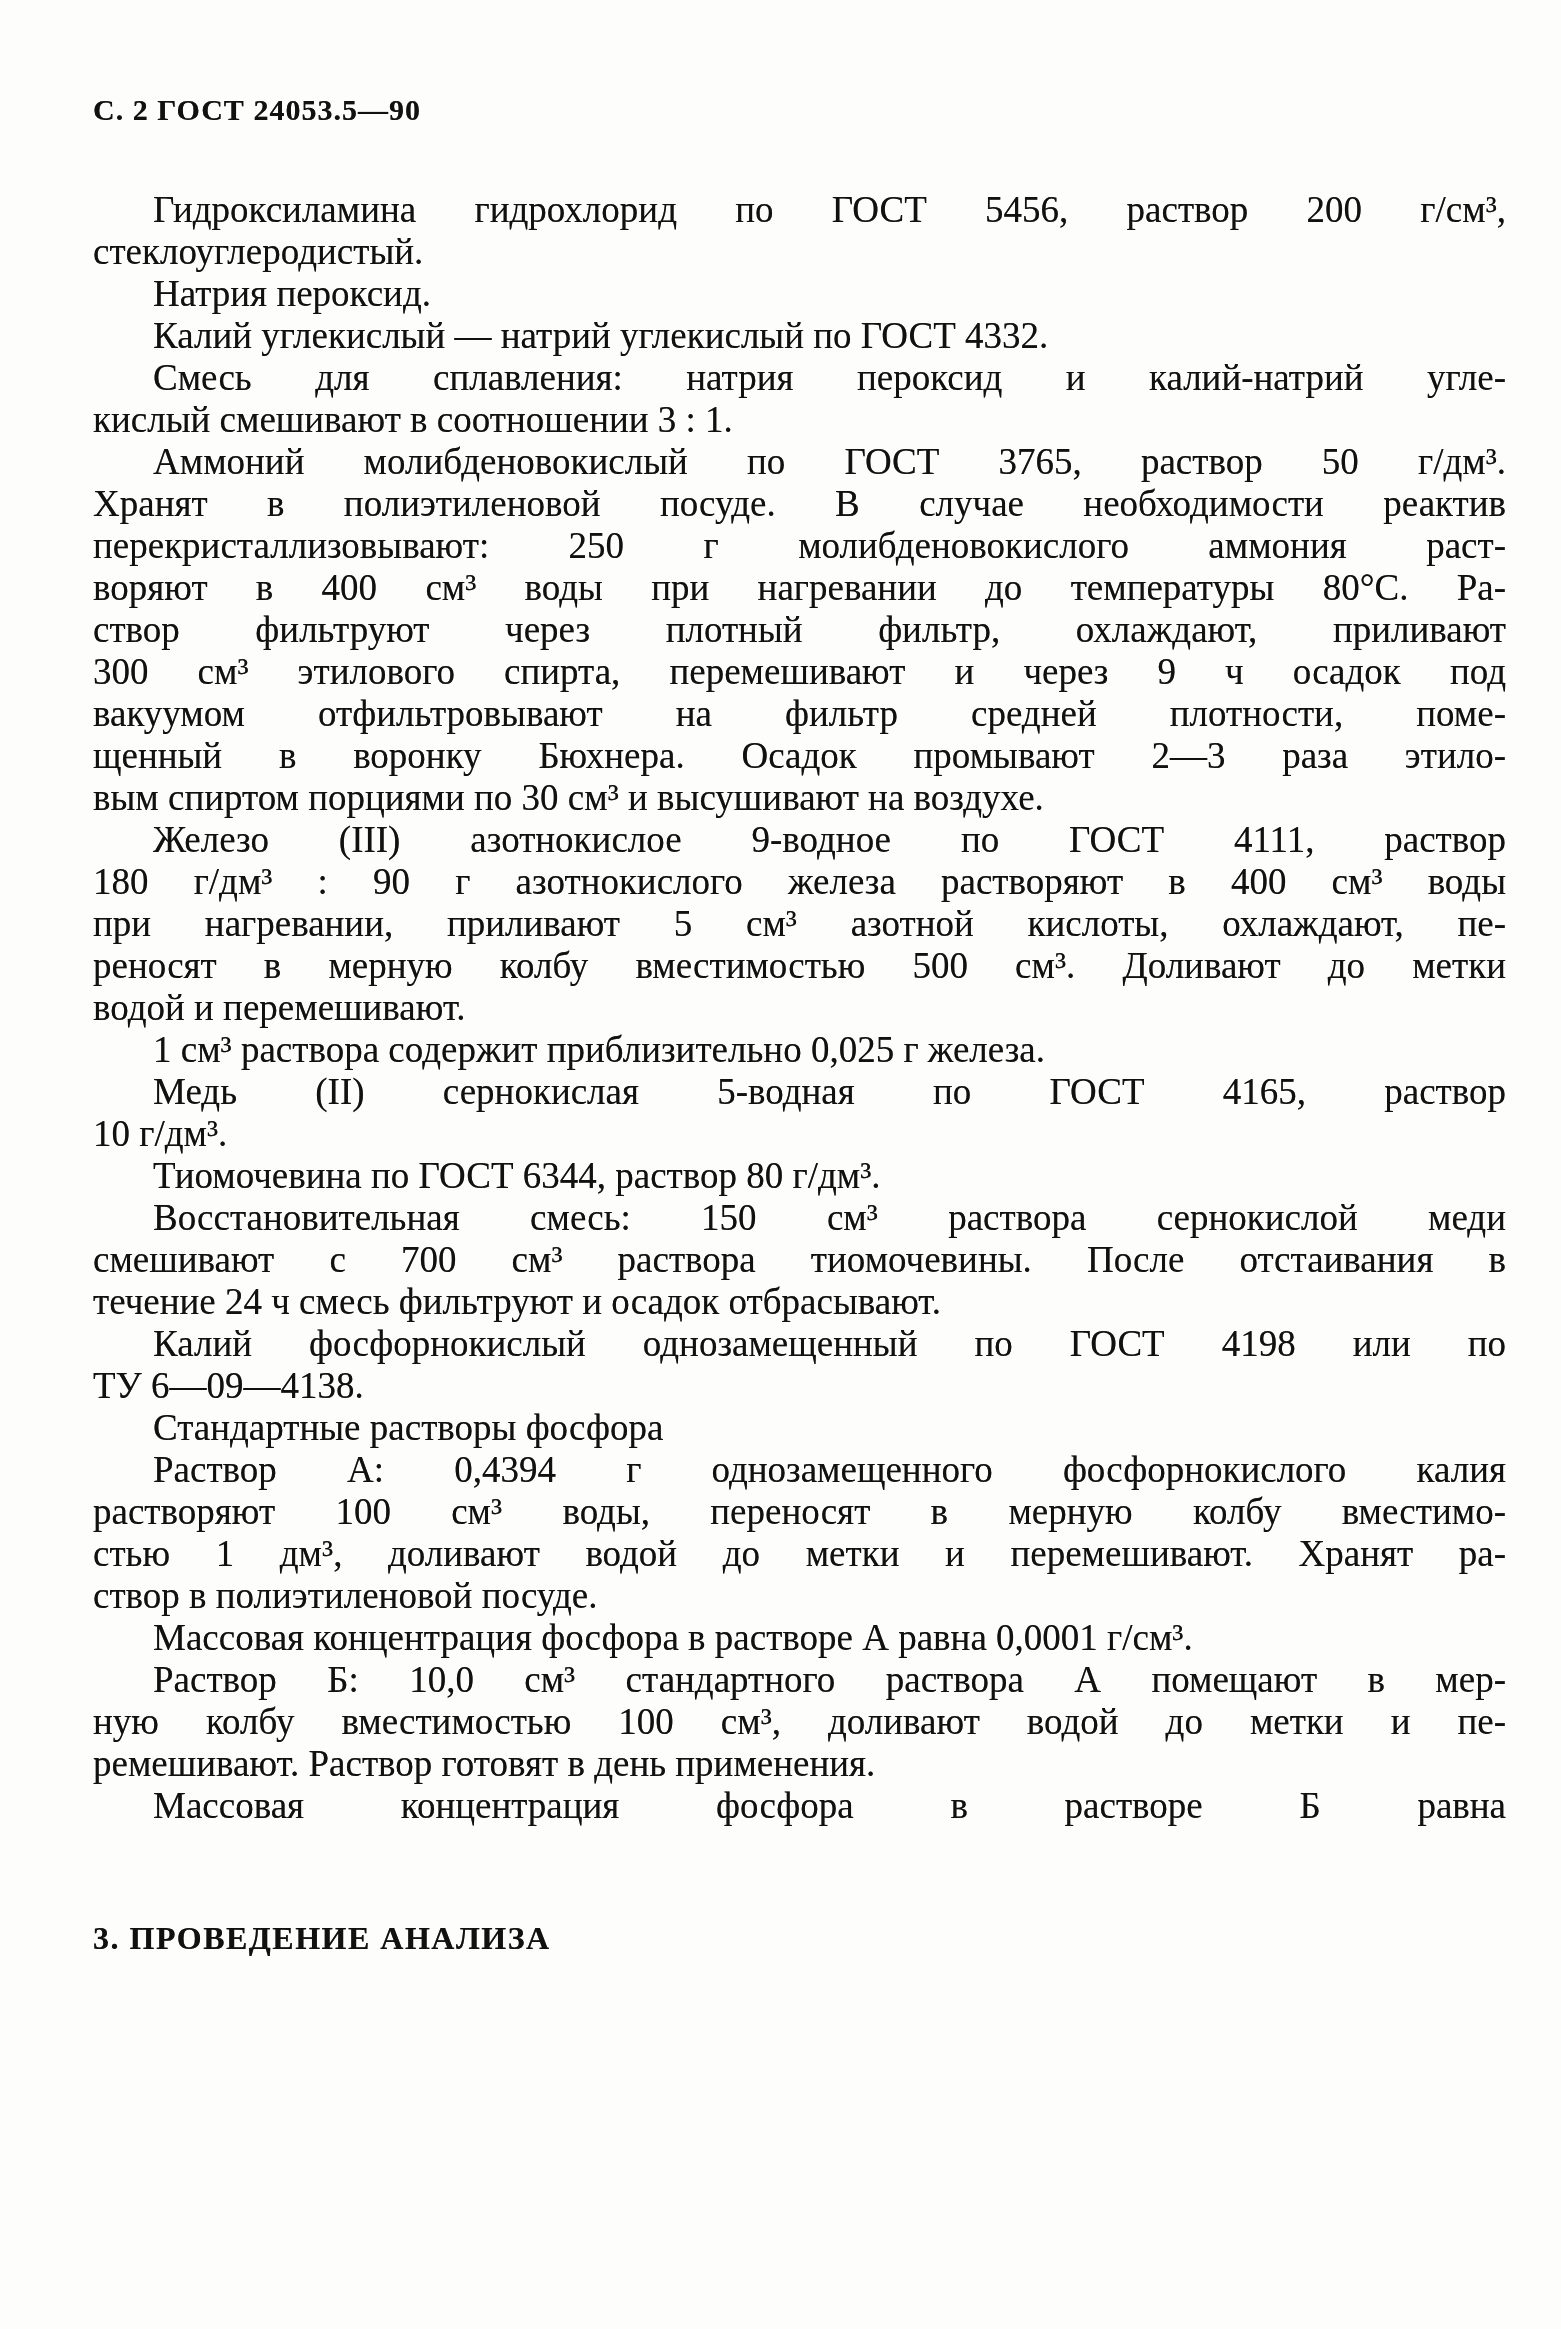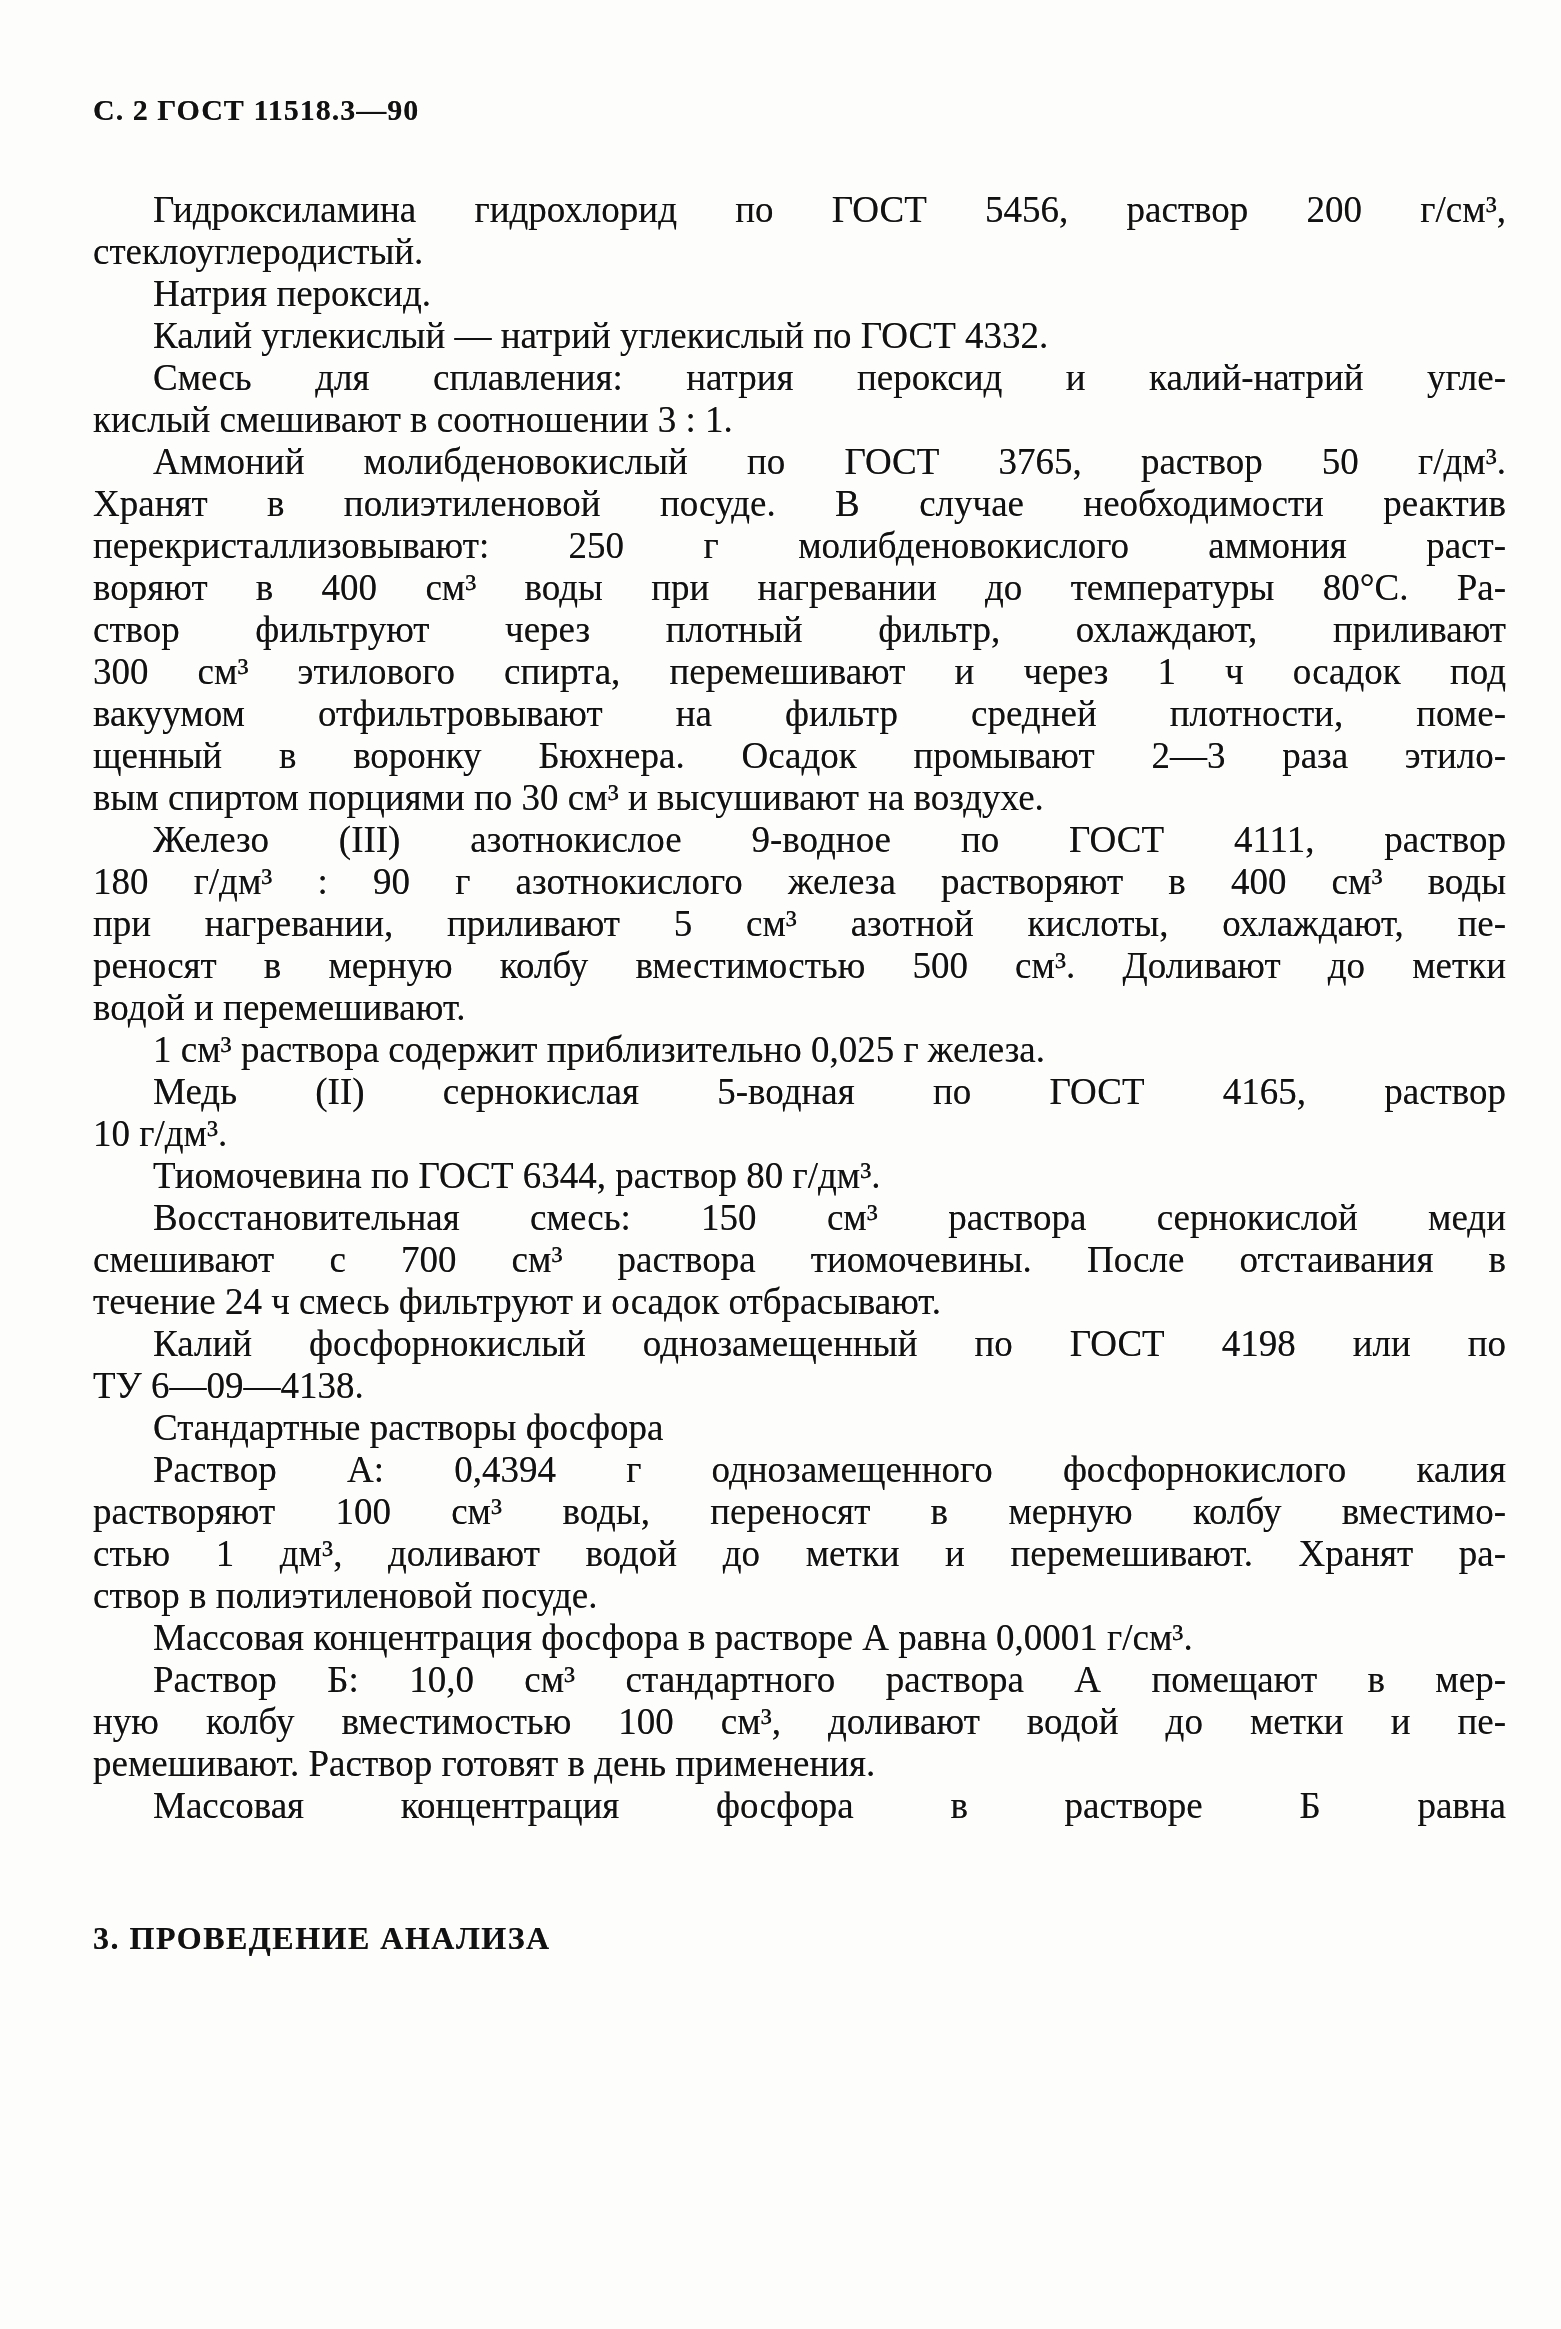--- a/index.html
+++ b/index.html
@@ -49,21 +49,21 @@
     font-weight:bold;
     font-size:32px;
     letter-spacing:1.5px;
     margin:90px 0 51px 0;
   }
 </style>
 </head>
 <body>
 
 <div class="page">
-  <div class="running-header">С. 2 ГОСТ 11518.3—90</div>
+  <div class="running-header">С. 2 ГОСТ 24053.5—90</div>
 
   <div class="doc-body">
       <div class="paragraph">
         <div class="line first">Гидроксиламина гидрохлорид по ГОСТ 5456, раствор 200 г/см³,</div>
         <div class="line last">стеклоуглеродистый.</div>
       </div>
       <div class="paragraph">
         <div class="line first last">Натрия пероксид.</div>
       </div>
       <div class="paragraph">
@@ -72,21 +72,21 @@
       <div class="paragraph">
         <div class="line first">Смесь для сплавления: натрия пероксид и калий-натрий угле-</div>
         <div class="line last">кислый смешивают в соотношении 3 : 1.</div>
       </div>
       <div class="paragraph">
         <div class="line first">Аммоний молибденовокислый по ГОСТ 3765, раствор 50 г/дм³.</div>
         <div class="line">Хранят в полиэтиленовой посуде. В случае необходимости реактив</div>
         <div class="line">перекристаллизовывают: 250 г молибденовокислого аммония раст-</div>
         <div class="line">воряют в 400 см³ воды при нагревании до температуры 80°С. Ра-</div>
         <div class="line">створ фильтруют через плотный фильтр, охлаждают, приливают</div>
-        <div class="line">300 см³ этилового спирта, перемешивают и через 1 ч осадок под</div>
+        <div class="line">300 см³ этилового спирта, перемешивают и через 9 ч осадок под</div>
         <div class="line">вакуумом отфильтровывают на фильтр средней плотности, поме-</div>
         <div class="line">щенный в воронку Бюхнера. Осадок промывают 2—3 раза этило-</div>
         <div class="line last">вым спиртом порциями по 30 см³ и высушивают на воздухе.</div>
       </div>
       <div class="paragraph">
         <div class="line first">Железо (III) азотнокислое 9-водное по ГОСТ 4111, раствор</div>
         <div class="line">180 г/дм³ : 90 г азотнокислого железа растворяют в 400 см³ воды</div>
         <div class="line">при нагревании, приливают 5 см³ азотной кислоты, охлаждают, пе-</div>
         <div class="line">реносят в мерную колбу вместимостью 500 см³. Доливают до метки</div>
         <div class="line last">водой и перемешивают.</div>

